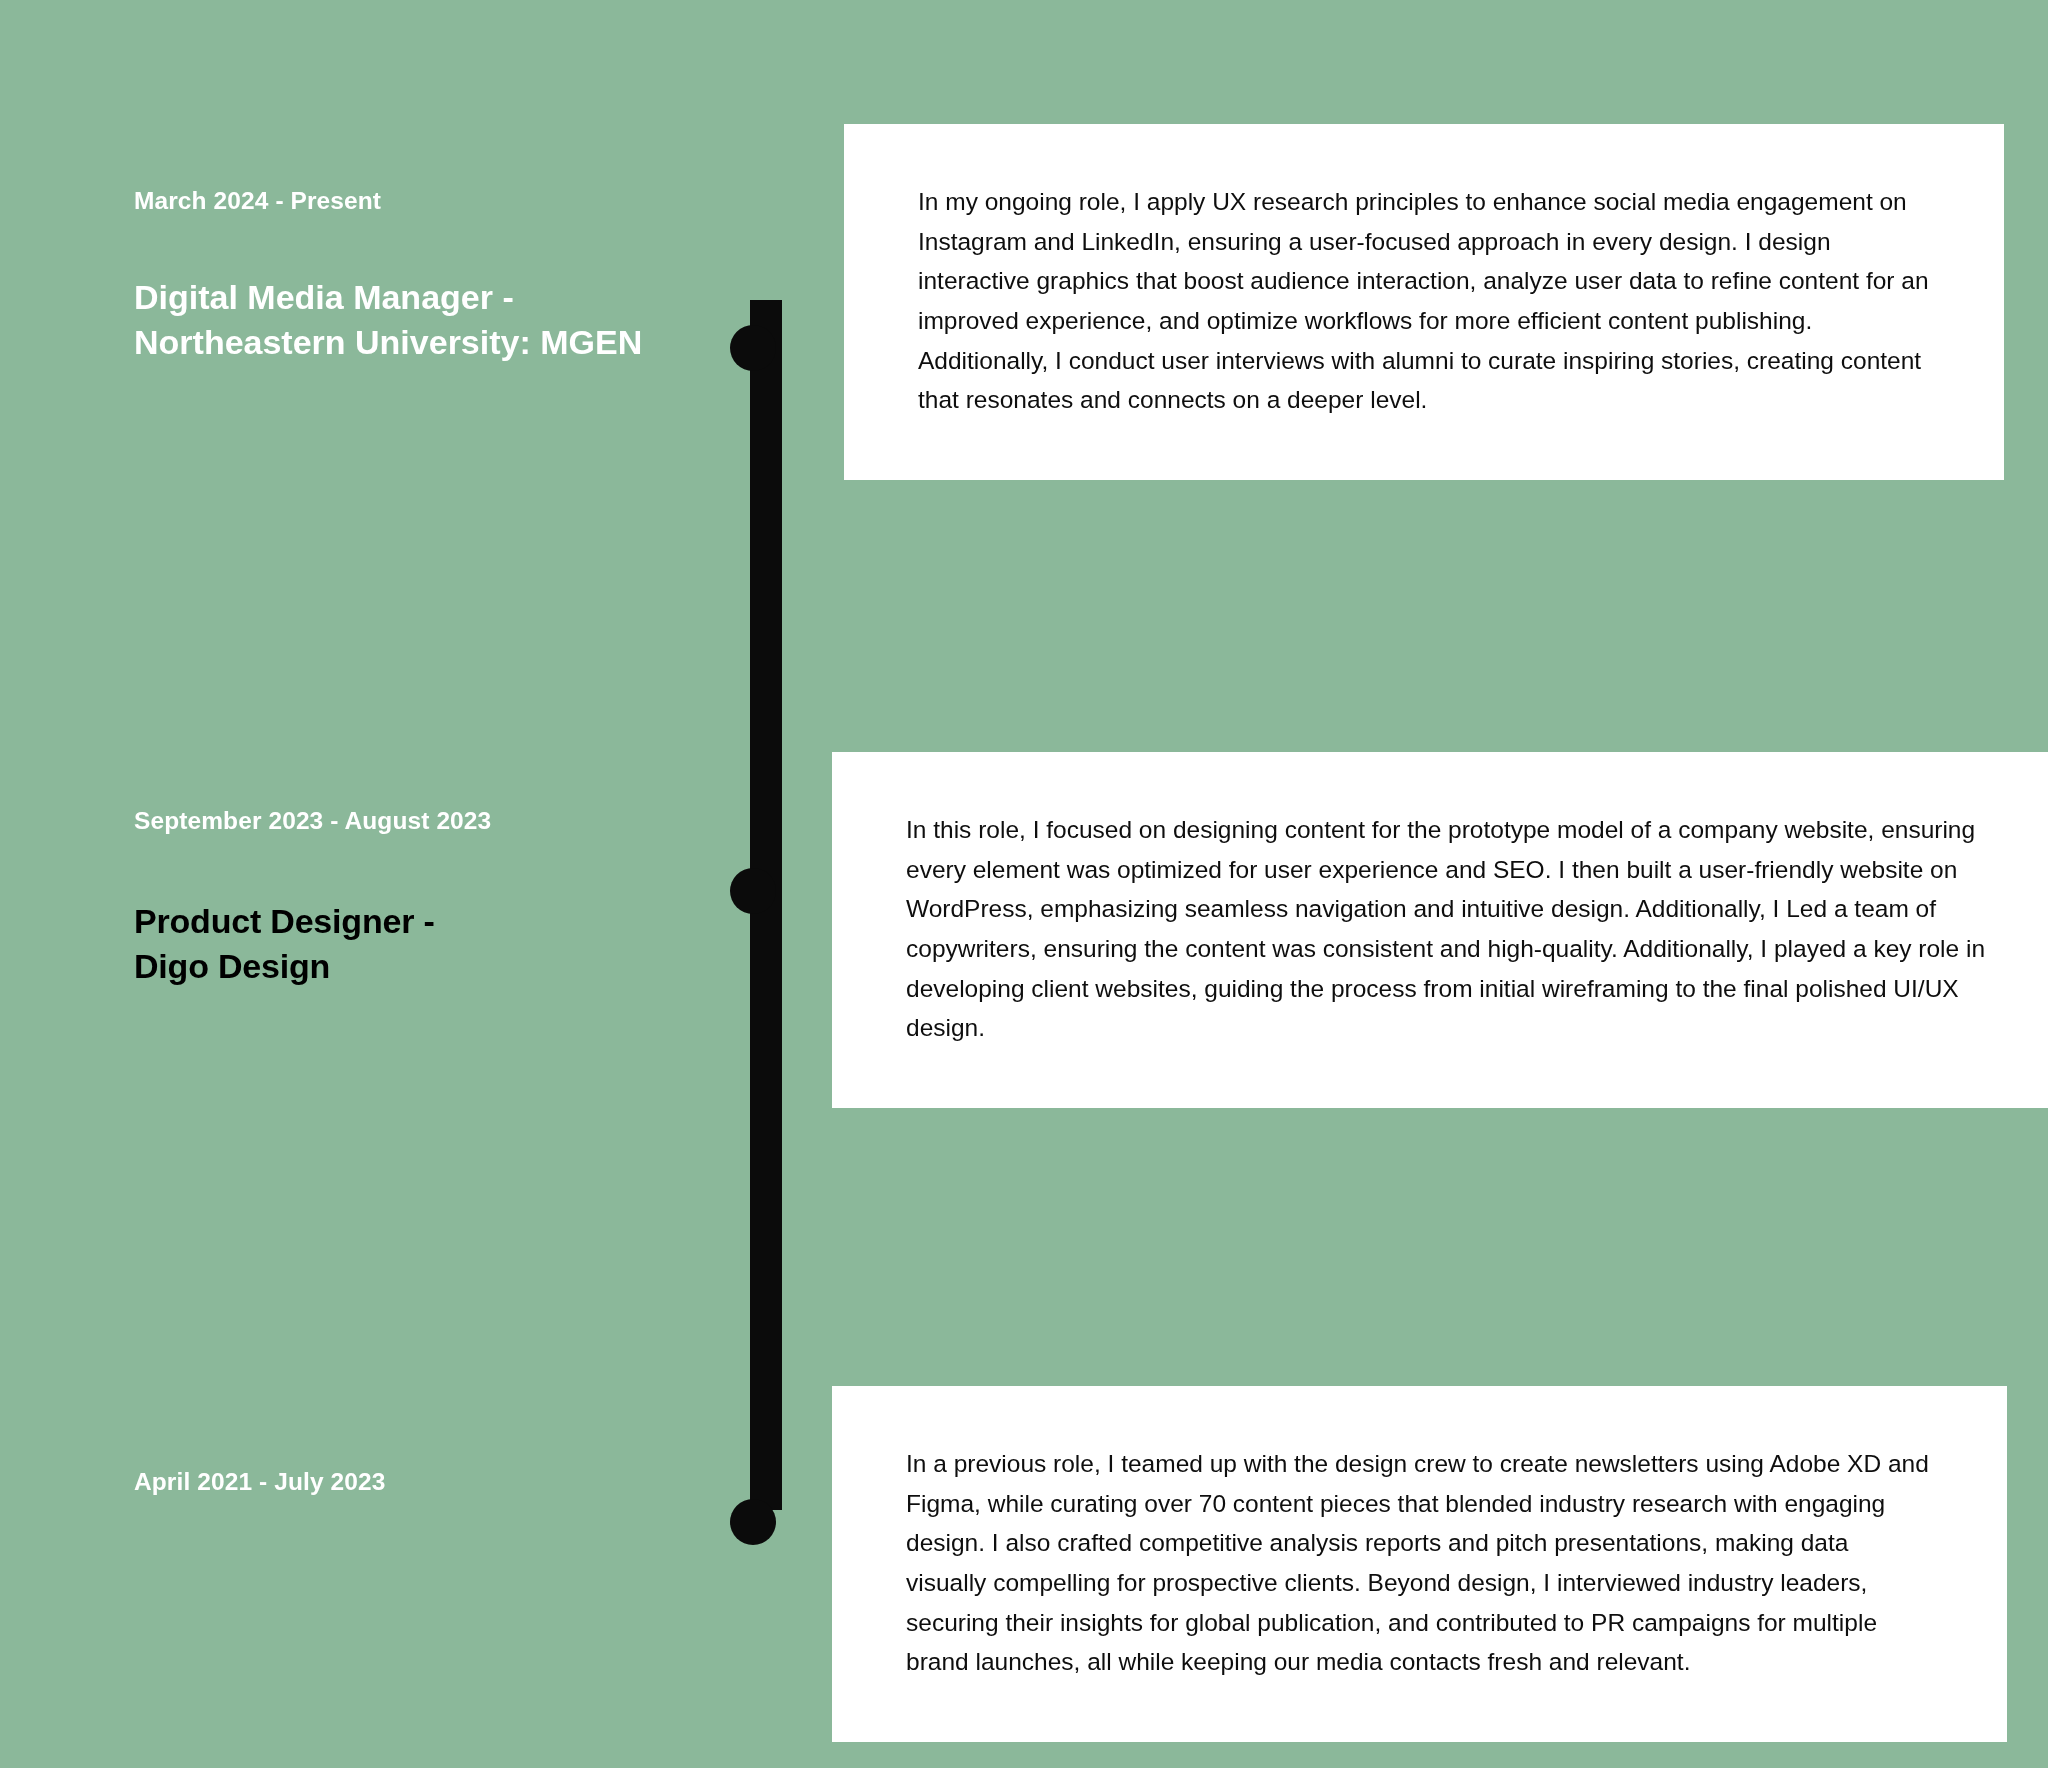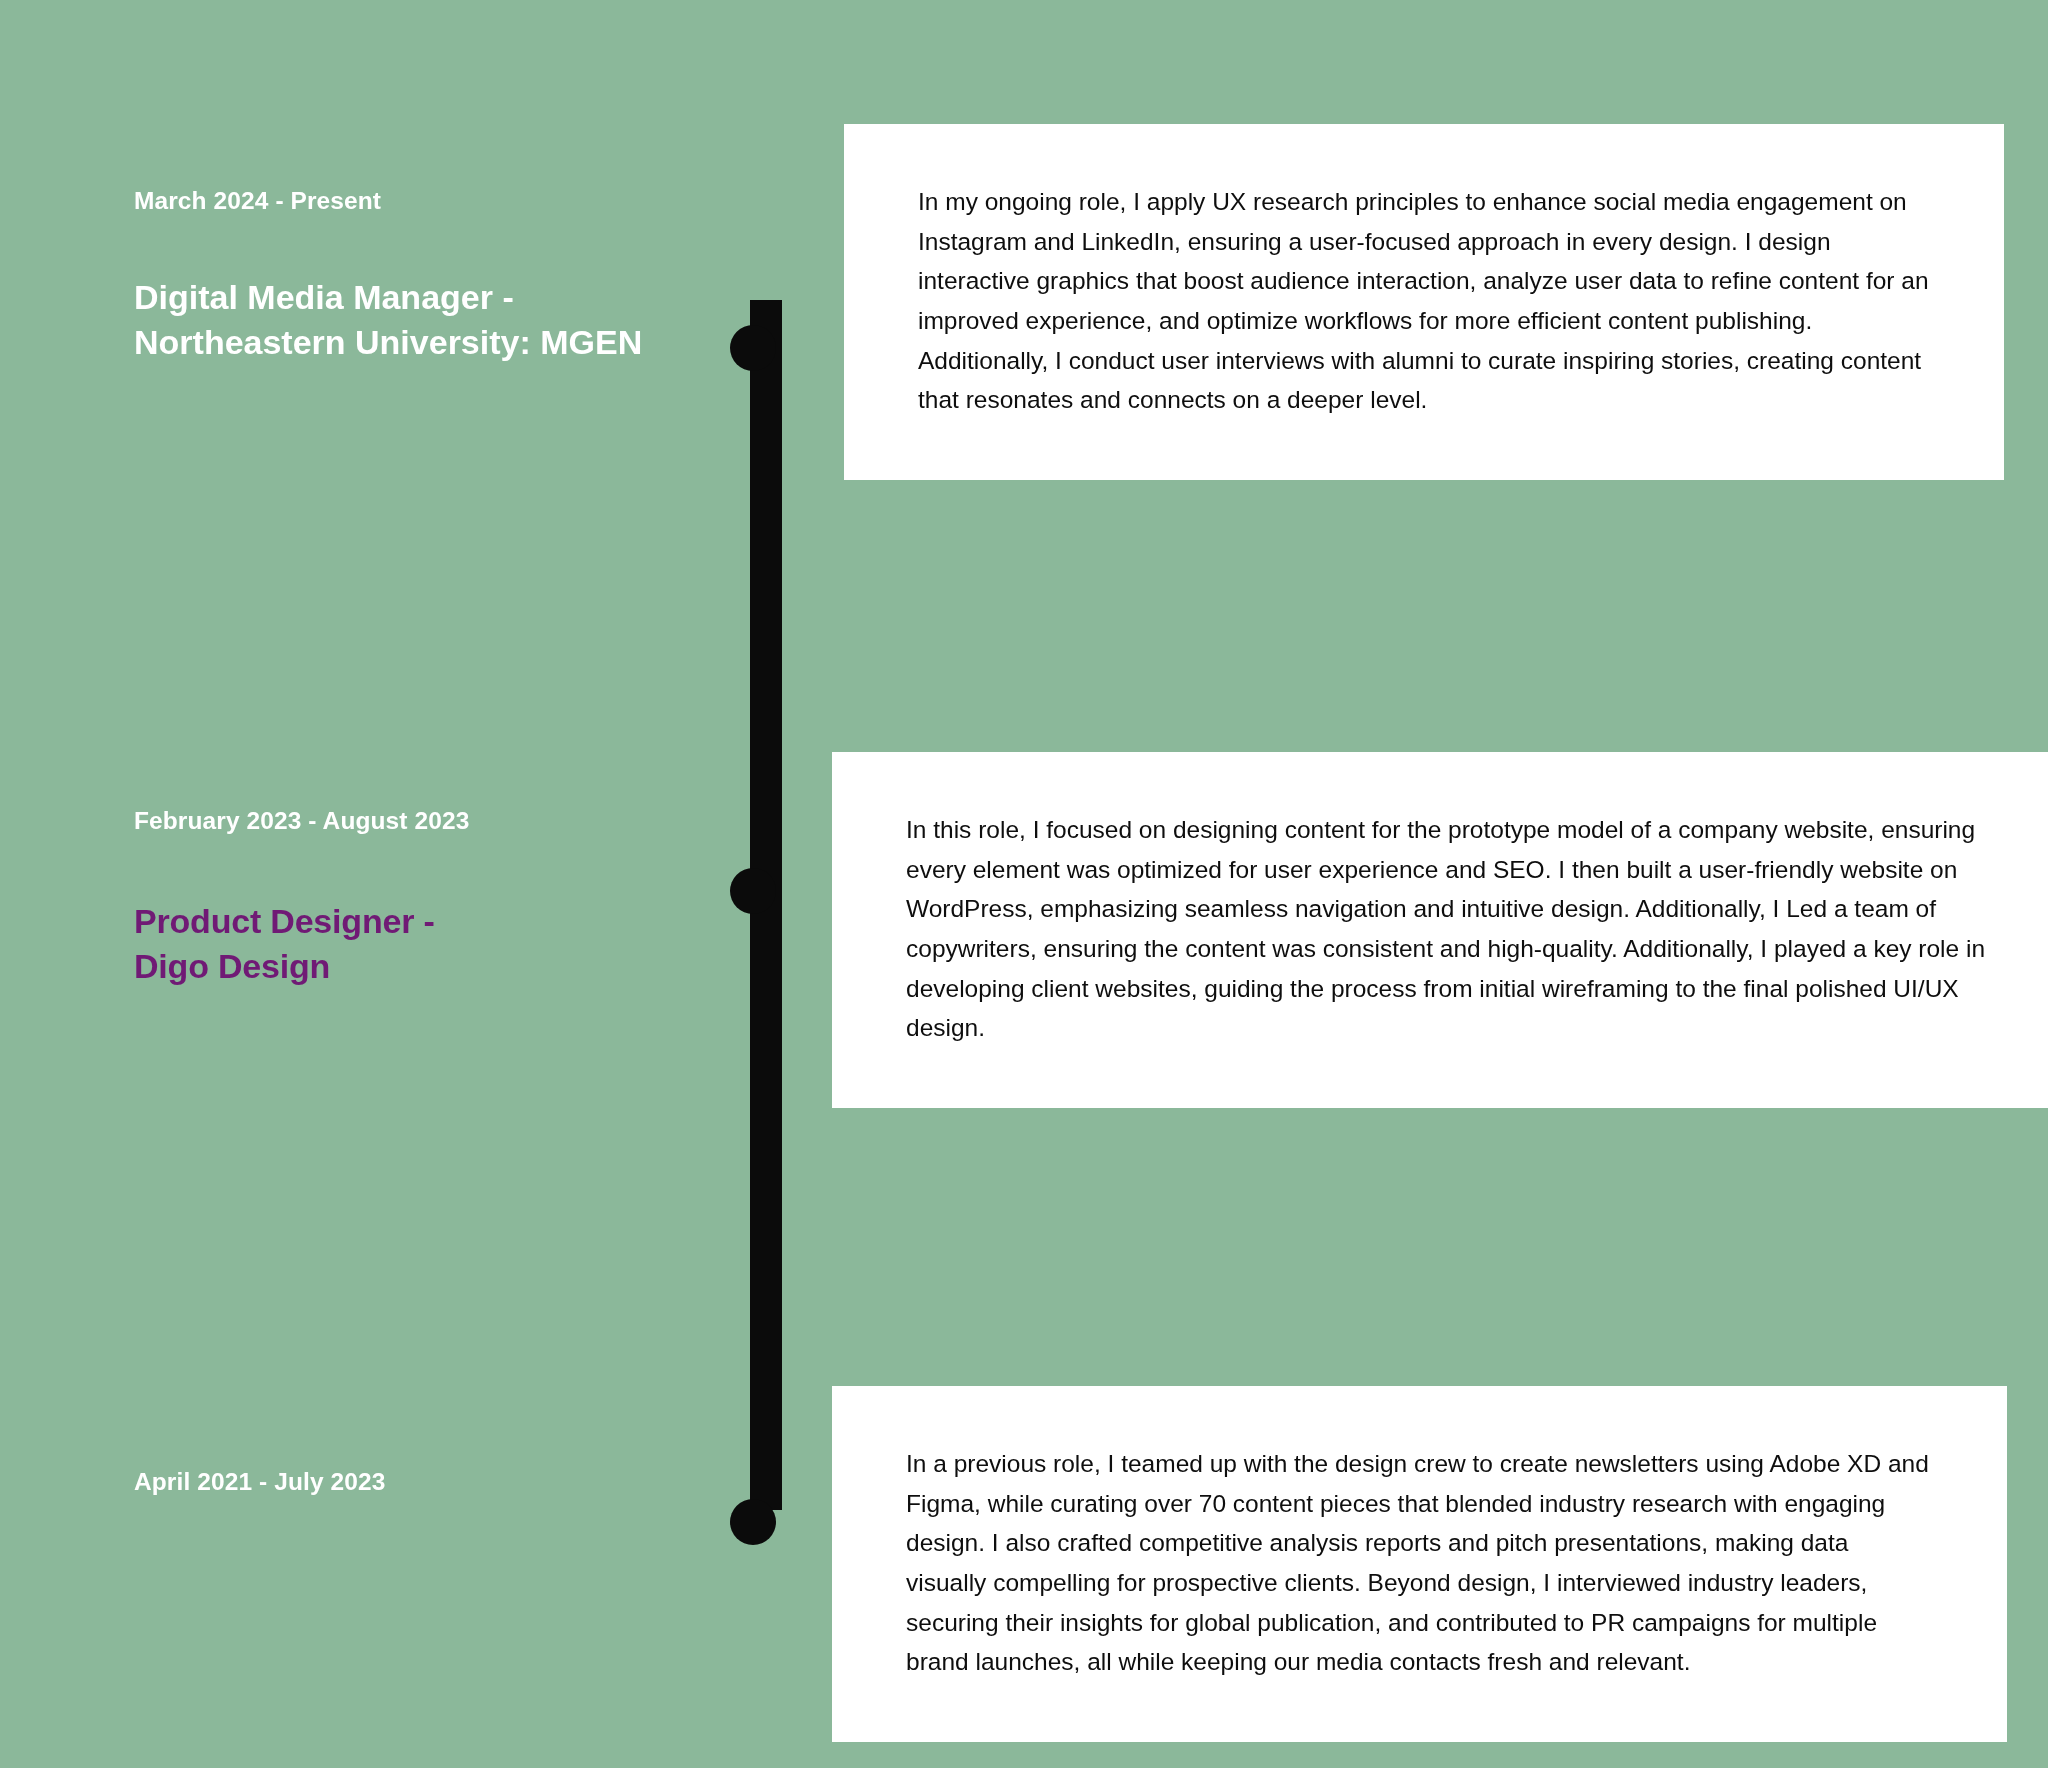--- a/index.html
+++ b/index.html
@@ -63,21 +63,21 @@
 
   .job-title {
     font-size:34px;
     font-weight:bold;
     line-height:1.32;
     color:#ffffff;
     white-space:pre-line;
   }
   
   .entry-2 .job-title {
-    color:#701a75;
+    color:#000000;
     letter-spacing:-0.2px;
   }
   .entry-2 .date-range { color:#ffffff; }
 
   
   .dot {
     position:absolute;
     left:698px;
     width:46px;
     height:46px;
@@ -120,21 +120,21 @@
 Northeastern University: MGEN</div>
     </div>
     <div class="dot"></div>
     <div class="card">
       <div class="card-text">In my ongoing role, I apply UX research principles to enhance social media engagement on Instagram and LinkedIn, ensuring a user-focused approach in every design. I design interactive graphics that boost audience interaction, analyze user data to refine content for an improved experience, and optimize workflows for more efficient content publishing. Additionally, I conduct user interviews with alumni to curate inspiring stories, creating content that resonates and connects on a deeper level.</div>
     </div>
   </div>
 
   <div class="entry entry-2">
     <div class="left-col">
-      <div class="date-range">February 2023 - August 2023</div>
+      <div class="date-range">September 2023 - August 2023</div>
       <div class="job-title">Product Designer -
 Digo Design</div>
     </div>
     <div class="dot"></div>
     <div class="card">
       <div class="card-text">In this role, I focused on designing content for the prototype model of a company website, ensuring every element was optimized for user experience and SEO. I then built a user-friendly website on WordPress, emphasizing seamless navigation and intuitive design. Additionally, I Led a team of copywriters, ensuring the content was consistent and high-quality. Additionally, I played a key role in developing client websites, guiding the process from initial wireframing to the final polished UI/UX design.</div>
     </div>
   </div>
 
   <div class="entry entry-3">

